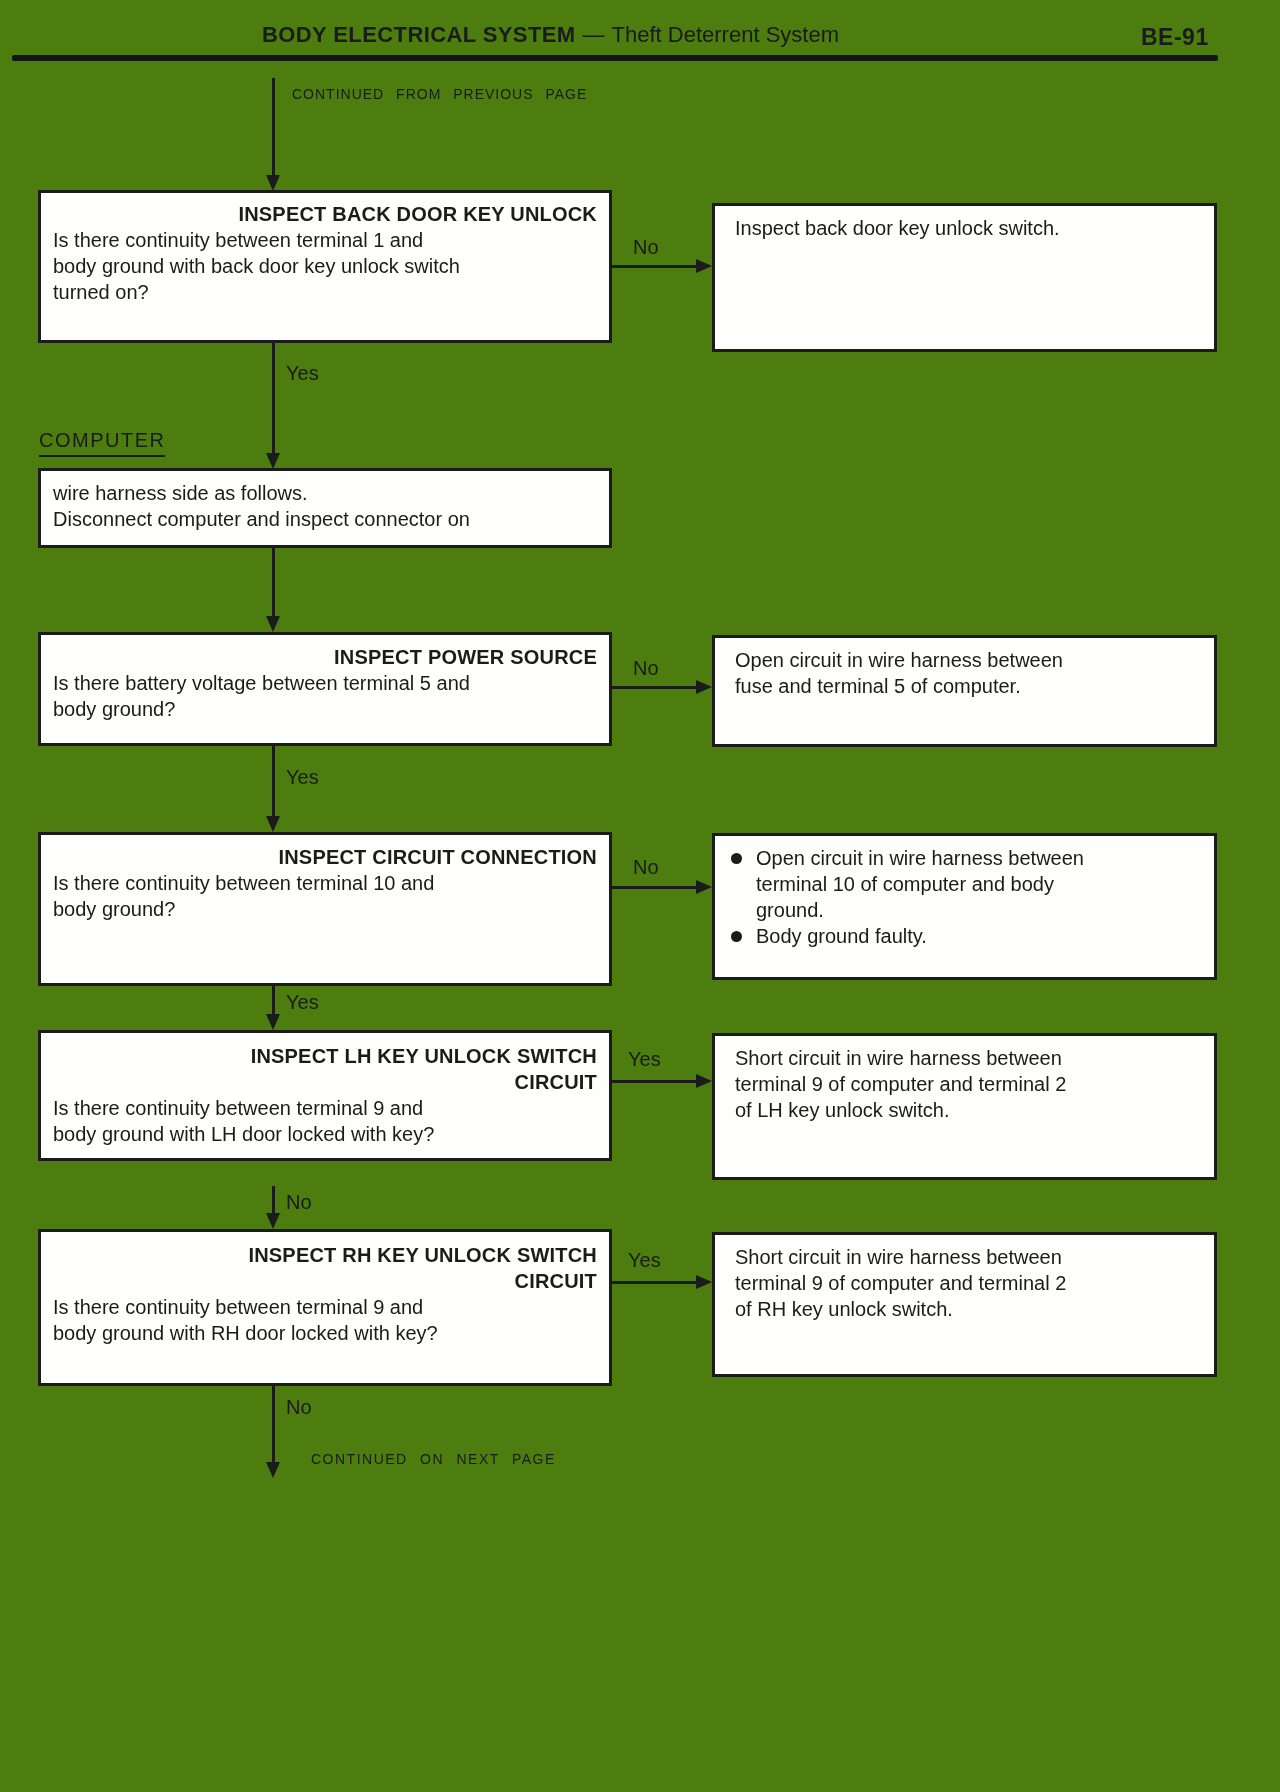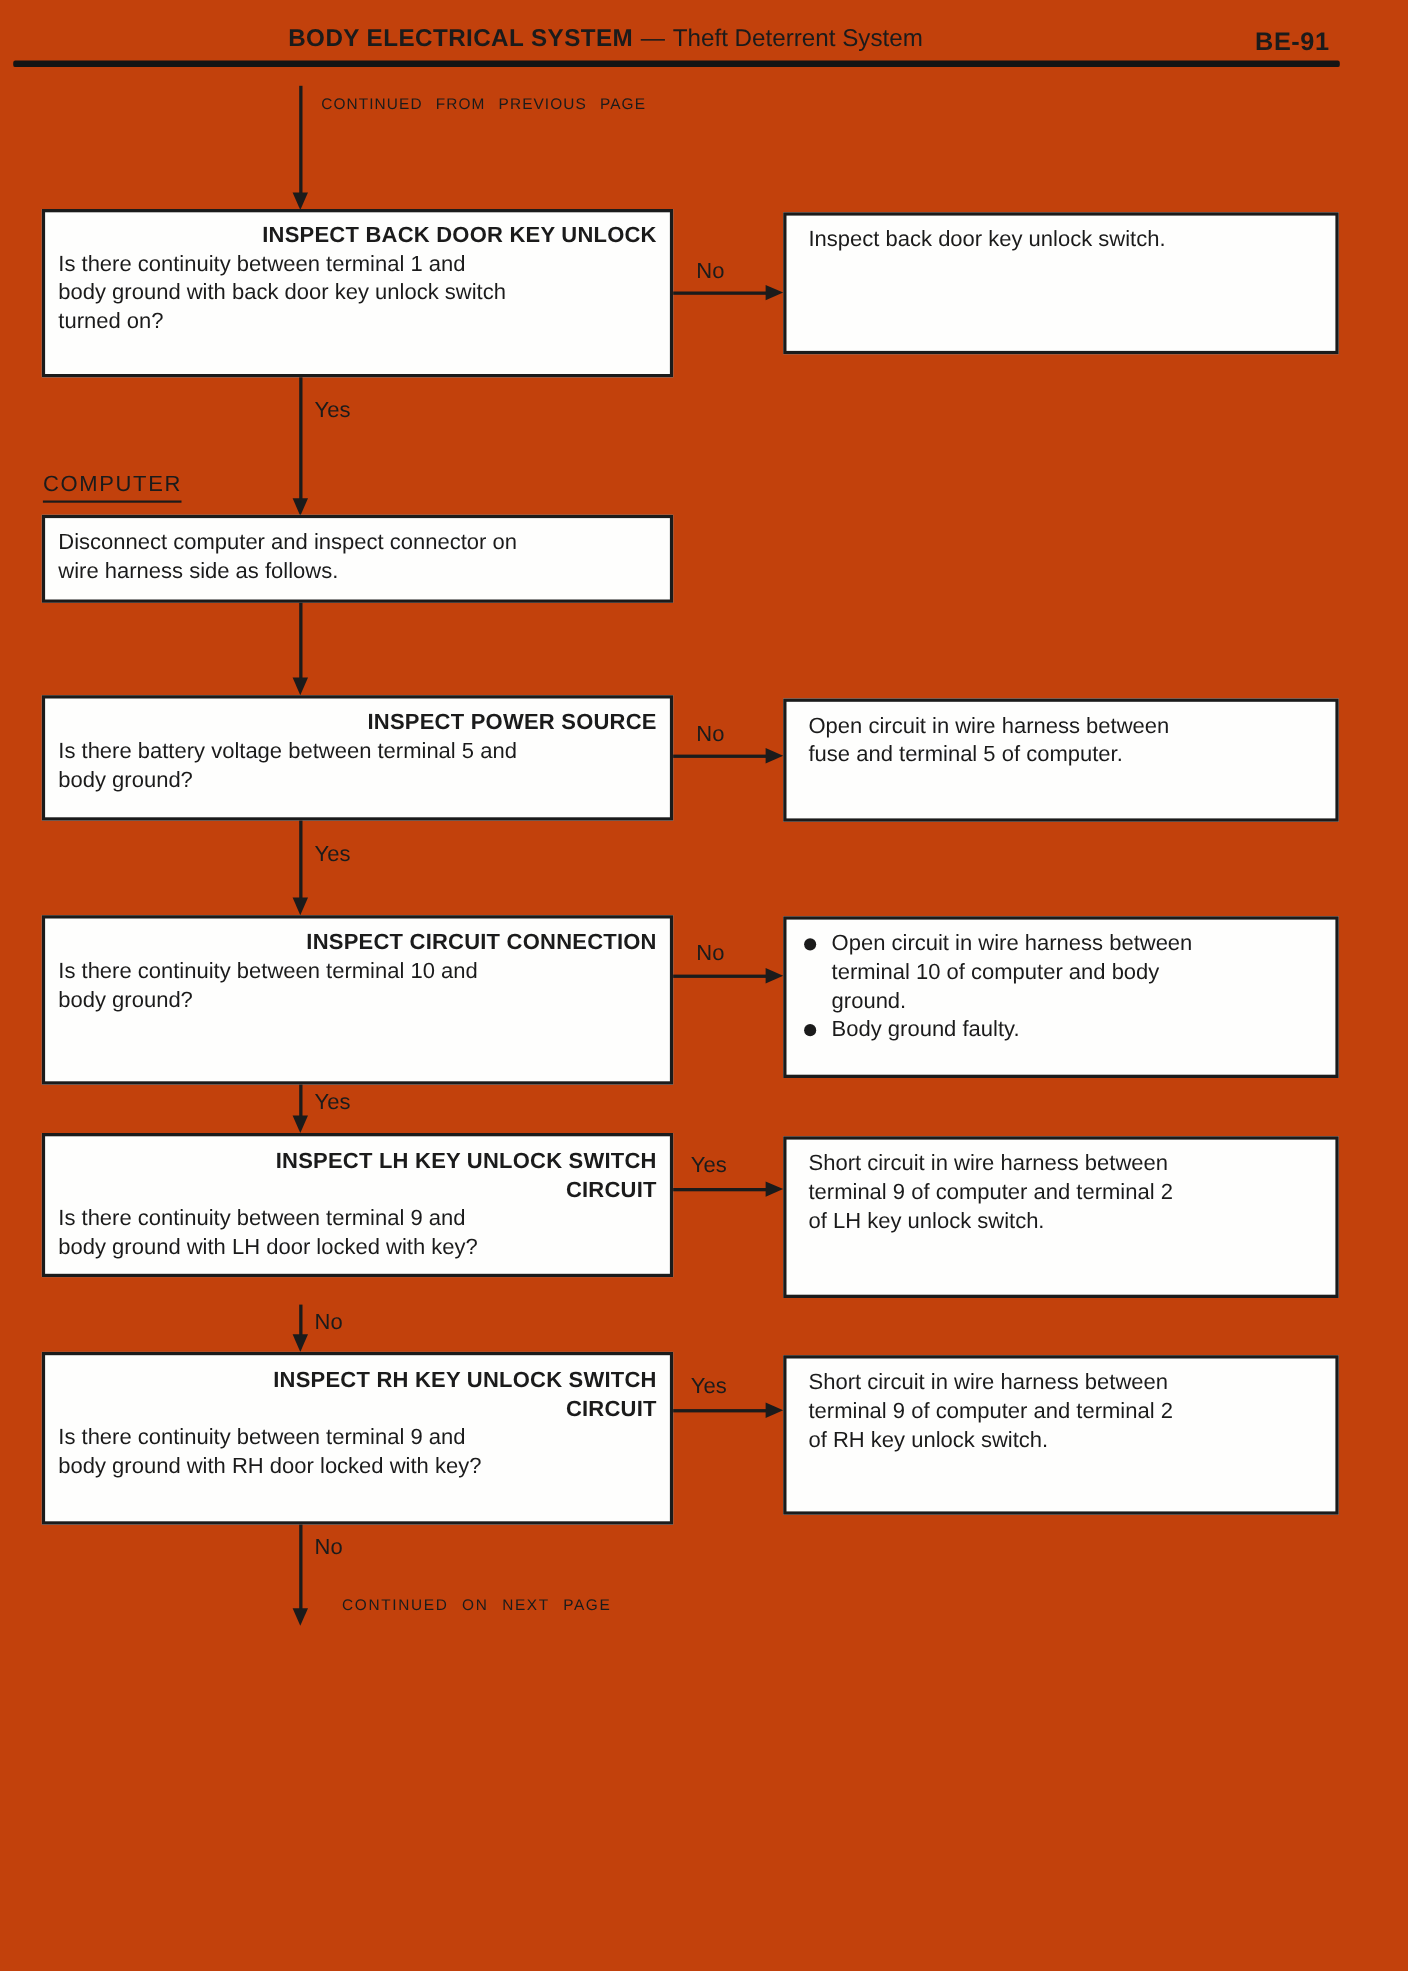--- a/index.html
+++ b/index.html
@@ -1,18 +1,18 @@
 <!DOCTYPE html>
 <html><head>
 <meta charset="utf-8">
 <style>
   html,body{margin:0;padding:0;background:#e8e8e8;}
   .page{
     position:relative;width:1280px;height:1792px;margin:0 auto;
-    background:#c2410c;color:#1b1b1b;overflow:hidden;
+    background:#4d7c0f;color:#1b1b1b;overflow:hidden;
     font-family:"Liberation Sans","DejaVu Sans",sans-serif;
   }
   
   .hdr-title{position:absolute;left:262px;top:21px;font-size:22px;line-height:27px;white-space:nowrap;}
   .hdr-bold{font-weight:700;letter-spacing:.4px;}
   .hdr-sep{font-weight:400;margin:0 7px;}
   .hdr-rest{font-weight:400;}
   .page-code{position:absolute;left:1141px;top:24px;font-size:23px;font-weight:700;letter-spacing:.5px;}
   .rule{position:absolute;left:12px;top:55px;width:1206px;height:6px;background:#141414;border-radius:2px;}
   
@@ -57,32 +57,32 @@
 
   <div class="box lbox" style="top:190px;height:153px">
     <div class="ln b">INSPECT BACK DOOR KEY UNLOCK</div>
     <div class="ln">Is there continuity between terminal 1 and</div>
     <div class="ln">body ground with back door key unlock switch</div>
     <div class="ln">turned on?</div>
   </div>
   <div class="hline" style="left:612px;top:265px;width:86px"></div>
   <div class="arrR" style="left:696px;top:259px"></div>
   <div class="yn" style="left:633px;top:236px">No</div>
-  <div class="box rbox" style="top:193px;height:129px">
+  <div class="box rbox" style="top:203px;height:149px">
     <div class="ln">Inspect back door key unlock switch.</div>
   </div>
 
   <div class="vline" style="top:343px;height:113px"></div>
   <div class="arrD" style="left:266px;top:453px"></div>
   <div class="yn" style="left:286px;top:362px">Yes</div>
   <div class="section-label">COMPUTER</div>
 
   <div class="box lbox" style="top:468px;height:80px;padding-top:9px">
+    <div class="ln">wire harness side as follows.</div>
     <div class="ln">Disconnect computer and inspect connector on</div>
-    <div class="ln">wire harness side as follows.</div>
   </div>
   <div class="vline" style="top:548px;height:70px"></div>
   <div class="arrD" style="left:266px;top:616px"></div>
 
   <div class="box lbox" style="top:632px;height:114px;padding-top:9px">
     <div class="ln b">INSPECT POWER SOURCE</div>
     <div class="ln">Is there battery voltage between terminal 5 and</div>
     <div class="ln">body ground?</div>
   </div>
   <div class="hline" style="left:612px;top:686px;width:86px"></div>

